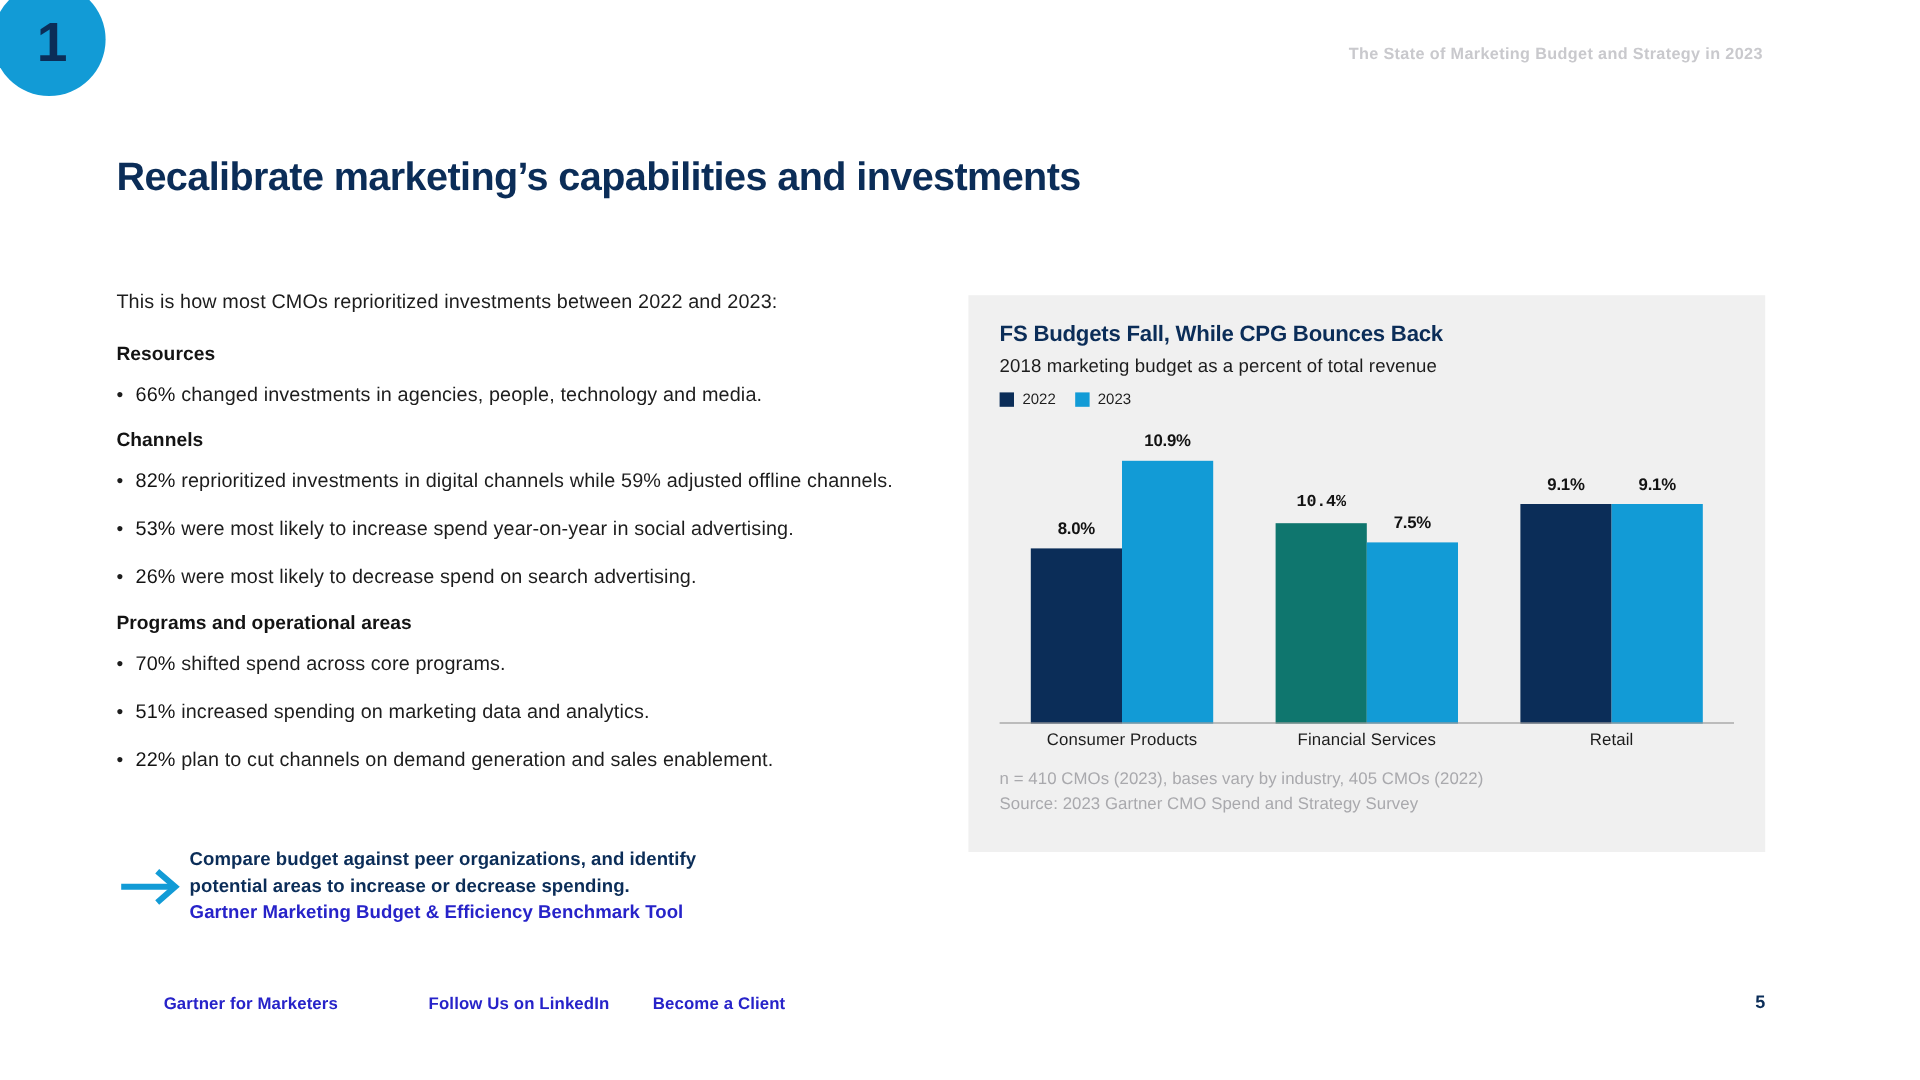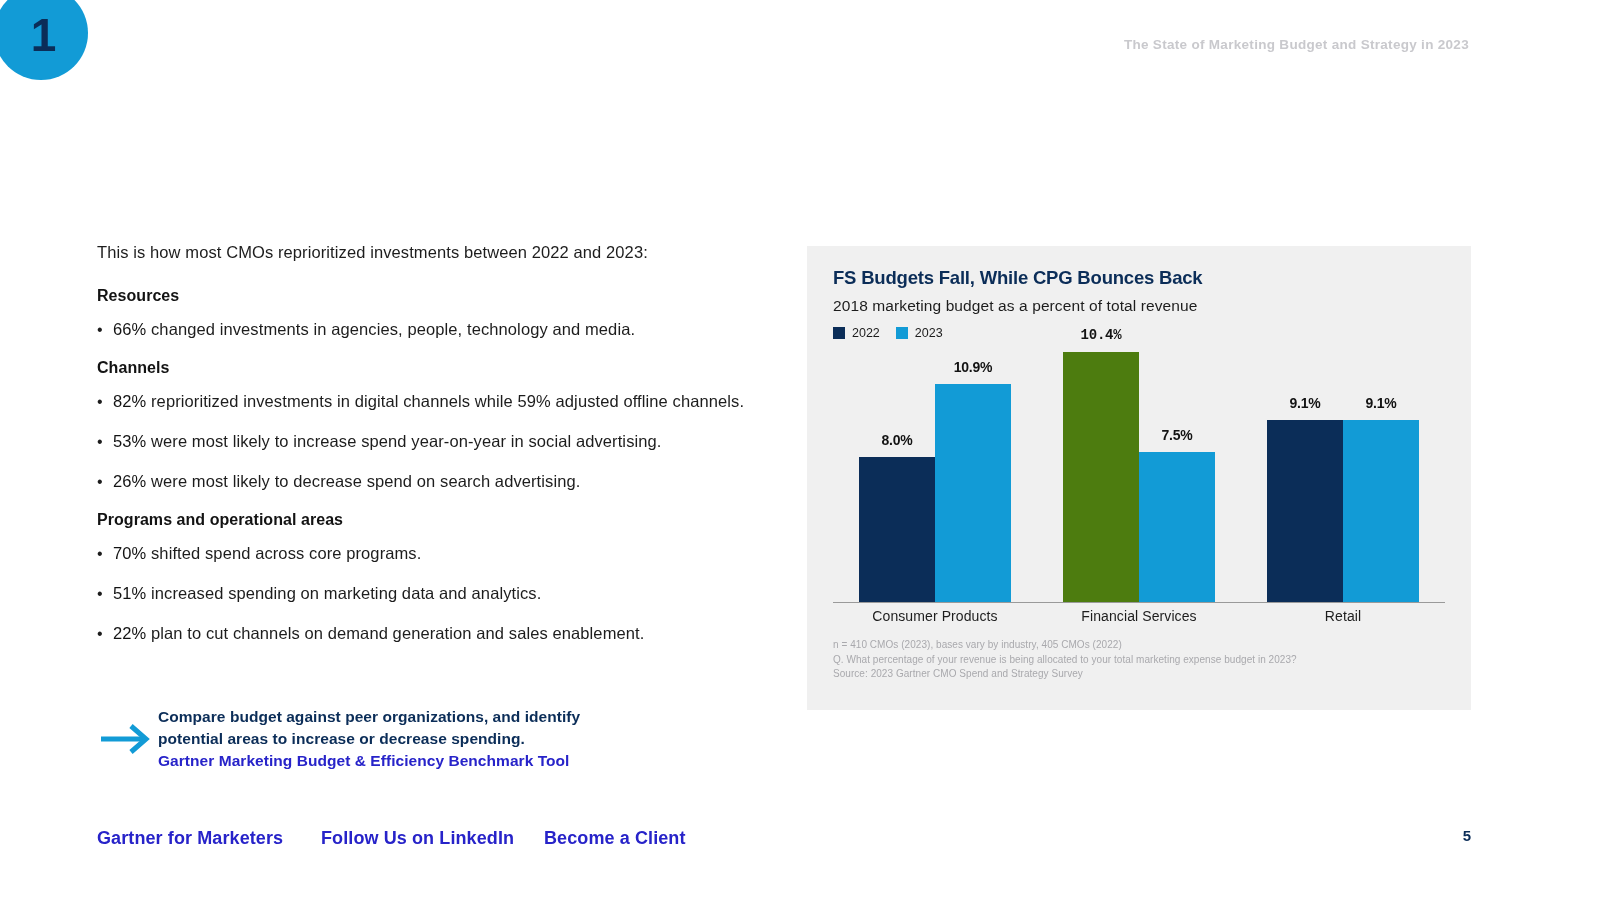--- a/index.html
+++ b/index.html
@@ -253,42 +253,43 @@
     color: #1d1d1d;
     letter-spacing: 0.1px;
   }
   .footnotes {
     position: absolute;
     left: 26px;
     top: 392px;
     width: 620px;
   }
   .footnote {
-    font-size: 10px;
+    font-size: 14px;
     color: #a9a9ad;
     line-height: 1.47;
     letter-spacing: 0.05px;
     white-space: nowrap;
   }
 
   
   .footer {
     position: absolute;
     left: 97px;
     top: 828px;
     display: flex;
     align-items: center;
   }
   .footer-link {
-    font-size: 18px;
+    font-size: 14px;
     font-weight: 700;
     color: #2723c9;
     text-decoration: none;
     letter-spacing: 0.1px;
     white-space: nowrap;
+    text-align: center;
   }
   .footer-link.l1 { width: 224px; }
   .footer-link.l2 { width: 223px; }
   .page-num {
     position: absolute;
     right: 129px;
     top: 827px;
     font-size: 15px;
     font-weight: 700;
     color: #0B2D58;
@@ -298,20 +299,21 @@
 <body>
 
 <div class="slide">
 
   <div class="badge">
     <span class="badge-num">1</span>
   </div>
 
   <div class="deck-header">The State of Marketing Budget and Strategy in 2023</div>
 
+  <h1 class="page-title">Recalibrate marketing’s capabilities and investments</h1>
 
   <div class="left-col">
     <div class="intro">This is how most CMOs reprioritized investments between 2022 and 2023:</div>
 
     <div class="group">
       <div class="group-head">Resources</div>
       <div class="bullet">
         <span class="dot">•</span>
         <span class="btext"><b>66%</b><span> changed investments in agencies, people, technology and media.</span></span>
       </div>
@@ -388,21 +390,21 @@
               </div>
             </div>
             <div class="bar-col">
               <div class="bar y2023" style="height: 218.879px; background: rgb(18, 155, 214); padding-left: 36px;">
                 <div class="bar-label">10.9%</div>
               </div>
             </div>
           </div>
           <div class="bar-group">
             <div class="bar-col">
-              <div class="bar y2022" style="height: 251px; background: #4d7c0f; font-family: Liberation Mono, monospace;">
+              <div class="bar y2022" style="height: 167px; background: #0f766e; font-family: Liberation Mono, monospace;">
                 <div class="bar-label">10.4%</div>
               </div>
             </div>
             <div class="bar-col">
               <div class="bar y2023" style="height: 150.605px; background: rgb(18, 155, 214);">
                 <div class="bar-label">7.5%</div>
               </div>
             </div>
           </div>
           <div class="bar-group">
@@ -422,21 +424,20 @@
     </div>
 
     <div class="cat-labels" id="catlabels">
         <div class="cat-label">Consumer Products</div>
         <div class="cat-label">Financial Services</div>
         <div class="cat-label">Retail</div>
       </div>
 
     <div class="footnotes">
       <div class="footnote">n = 410 CMOs (2023), bases vary by industry, 405 CMOs (2022)</div>
-      <div class="footnote">Q. What percentage of your revenue is being allocated to your total marketing expense budget in 2023?</div>
       <div class="footnote">Source: 2023 Gartner CMO Spend and Strategy Survey</div>
     </div>
   </div>
 
   <div class="footer">
     <a class="footer-link l1" href="#">Gartner for Marketers</a>
     <a class="footer-link l2" href="#">Follow Us on LinkedIn</a>
     <a class="footer-link" href="#">Become a Client</a>
   </div>
 

